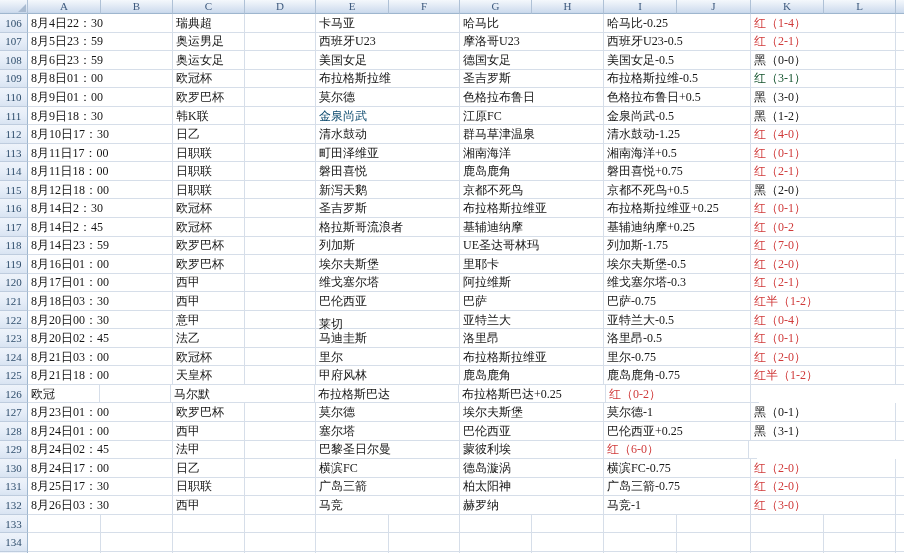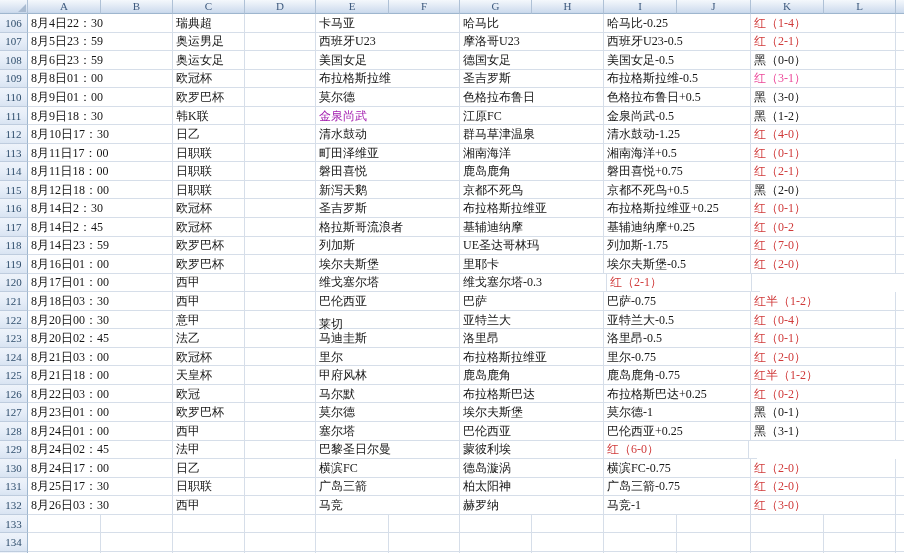--- a/index.html
+++ b/index.html
@@ -176,21 +176,21 @@
       <div class="cell" style="width: 144px;">
         <span style="color: rgb(21, 21, 21);">布拉格斯拉维</span>
       </div>
       <div class="cell" style="width: 144px;">
         <span style="color: rgb(21, 21, 21);">圣吉罗斯</span>
       </div>
       <div class="cell" style="width: 147px;">
         <span style="color: rgb(21, 21, 21);">布拉格斯拉维-0.5</span>
       </div>
       <div class="cell" style="width: 145px;">
-        <span style="color: #ec4899;">红（3-1）</span>
+        <span style="color: #14532d;">红（3-1）</span>
       </div>
       <div class="cell" style="width: 8px; border-right: none;"></div>
     </div>
     <div class="row">
       <div class="rowhead">
         <span>110</span>
       </div>
       <div class="cell" style="width: 145px;">
         <span style="color: rgb(21, 21, 21);">8月9日01：00</span>
       </div>
@@ -217,21 +217,21 @@
         <span>111</span>
       </div>
       <div class="cell" style="width: 145px;">
         <span style="color: rgb(21, 21, 21);">8月9日18：30</span>
       </div>
       <div class="cell" style="width: 72px;">
         <span style="color: rgb(21, 21, 21);">韩K联</span>
       </div>
       <div class="cell" style="width: 71px;"></div>
       <div class="cell" style="width: 144px;">
-        <span style="color: #a21caf;">金泉尚武</span>
+        <span style="color: #0c4a6e;">金泉尚武</span>
       </div>
       <div class="cell" style="width: 144px;">
         <span style="color: rgb(21, 21, 21);">江原FC</span>
       </div>
       <div class="cell" style="width: 147px;">
         <span style="color: rgb(21, 21, 21);">金泉尚武-0.5</span>
       </div>
       <div class="cell" style="width: 145px;">
         <span style="color: rgb(21, 21, 21);">黑（1-2）</span>
       </div>
@@ -444,20 +444,23 @@
       <div class="cell" style="width: 145px;">
         <span style="color: rgb(21, 21, 21);">8月17日01：00</span>
       </div>
       <div class="cell" style="width: 72px;">
         <span style="color: rgb(21, 21, 21);">西甲</span>
       </div>
       <div class="cell" style="width: 71px;"></div>
       <div class="cell" style="width: 144px;">
         <span style="color: rgb(21, 21, 21);">维戈塞尔塔</span>
       </div>
+      <div class="cell" style="width: 144px;">
+        <span style="color: rgb(21, 21, 21);">阿拉维斯</span>
+      </div>
       <div class="cell" style="width: 147px;">
         <span style="color: rgb(21, 21, 21);">维戈塞尔塔-0.3</span>
       </div>
       <div class="cell" style="width: 145px;">
         <span style="color: rgb(208, 58, 58);">红（2-1）</span>
       </div>
       <div class="cell" style="width: 8px; border-right: none;"></div>
     </div>
     <div class="row">
       <div class="rowhead">
@@ -580,23 +583,20 @@
         <span style="color: rgb(21, 21, 21);">鹿岛鹿角-0.75</span>
       </div>
       <div class="cell" style="width: 145px;">
         <span style="color: rgb(208, 58, 58);">红半（1-2）</span>
       </div>
       <div class="cell" style="width: 8px; border-right: none;"></div>
     </div>
     <div class="row">
       <div class="rowhead">
         <span>126</span>
-      </div>
-      <div class="cell" style="width: 145px;">
-        <span style="color: rgb(21, 21, 21);">8月22日03：00</span>
       </div>
       <div class="cell" style="width: 72px;">
         <span style="color: rgb(21, 21, 21);">欧冠</span>
       </div>
       <div class="cell" style="width: 71px;"></div>
       <div class="cell" style="width: 144px;">
         <span style="color: rgb(21, 21, 21);">马尔默</span>
       </div>
       <div class="cell" style="width: 144px;">
         <span style="color: rgb(21, 21, 21);">布拉格斯巴达</span>

